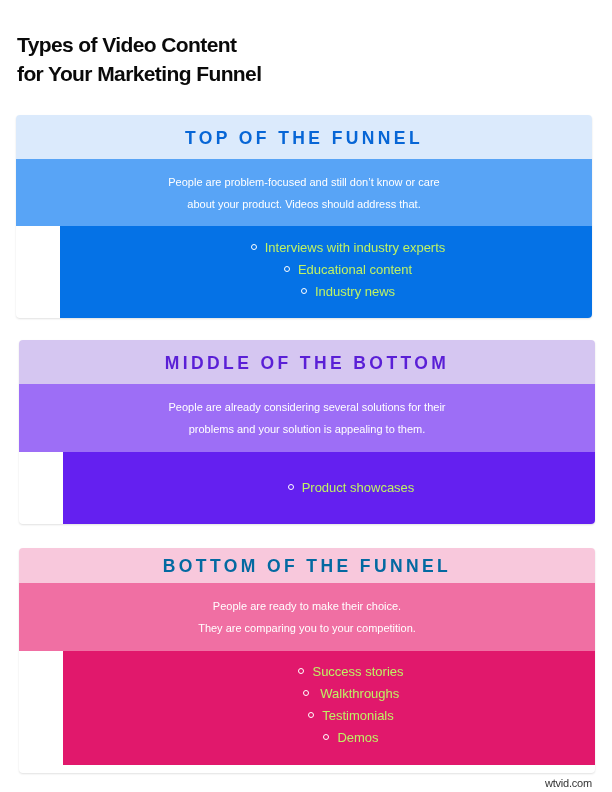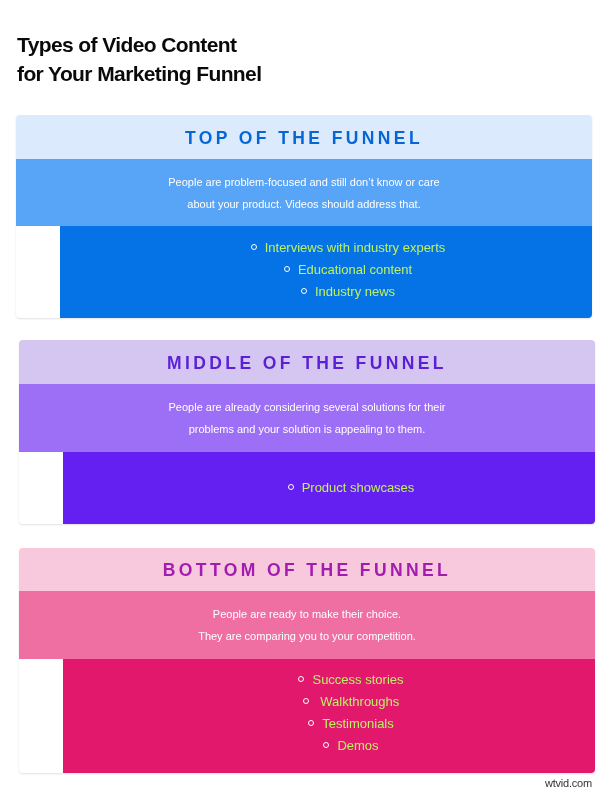--- a/index.html
+++ b/index.html
@@ -31,21 +31,21 @@
     #card-top .band-list { height: 92px; background: #0572e6; padding-bottom: 4px; }
 
     
     #card-mid { left: 19px; top: 340px; width: 576px; height: 184px; }
     #card-mid .band-head { height: 44px; background: #d5c6f1; color: #5a1fd6; padding-top: 2px; }
     #card-mid .band-desc { height: 68px; background: #9d6ef6; }
     #card-mid .band-list { height: 72px; background: #6420f0; }
 
     
     #card-bot { left: 19px; top: 548px; width: 576px; height: 225px; }
-    #card-bot .band-head { height: 43px; background: #f8c8dc; color: #a21caf; padding-top: 2px; }
+    #card-bot .band-head { height: 35px; background: #f8c8dc; color: #0369a1; padding-top: 2px; }
     #card-bot .band-desc { height: 68px; background: #f06fa3; }
     #card-bot .band-list { height: 114px; background: #e1186c; padding-bottom: 6px; }
 
     .watermark {
       position: absolute; right: 20px; top: 777px;
       font-size: 11px; color: #333; letter-spacing: -0.2px;
     }
   </style>
 </head>
 <body>
@@ -62,21 +62,21 @@
     <span>about your product. Videos should address that.</span>
   </div>
   <div class="band band-list">
     <span class="li"><span class="bullet"></span><span>Interviews with industry experts</span></span>
     <span class="li"><span class="bullet"></span><span>Educational content</span></span>
     <span class="li"><span class="bullet"></span><span>Industry news</span></span>
   </div>
 </div>
 
 <div class="card" id="card-mid">
-  <div class="band band-head">MIDDLE OF THE FUNNEL</div>
+  <div class="band band-head">MIDDLE OF THE BOTTOM</div>
   <div class="band band-desc">
     <span>People are already considering several solutions for their</span>
     <span>problems and your solution is appealing to them.</span>
   </div>
   <div class="band band-list">
     <span class="li"><span class="bullet"></span><span>Product showcases</span></span>
   </div>
 </div>
 
 <div class="card" id="card-bot">

